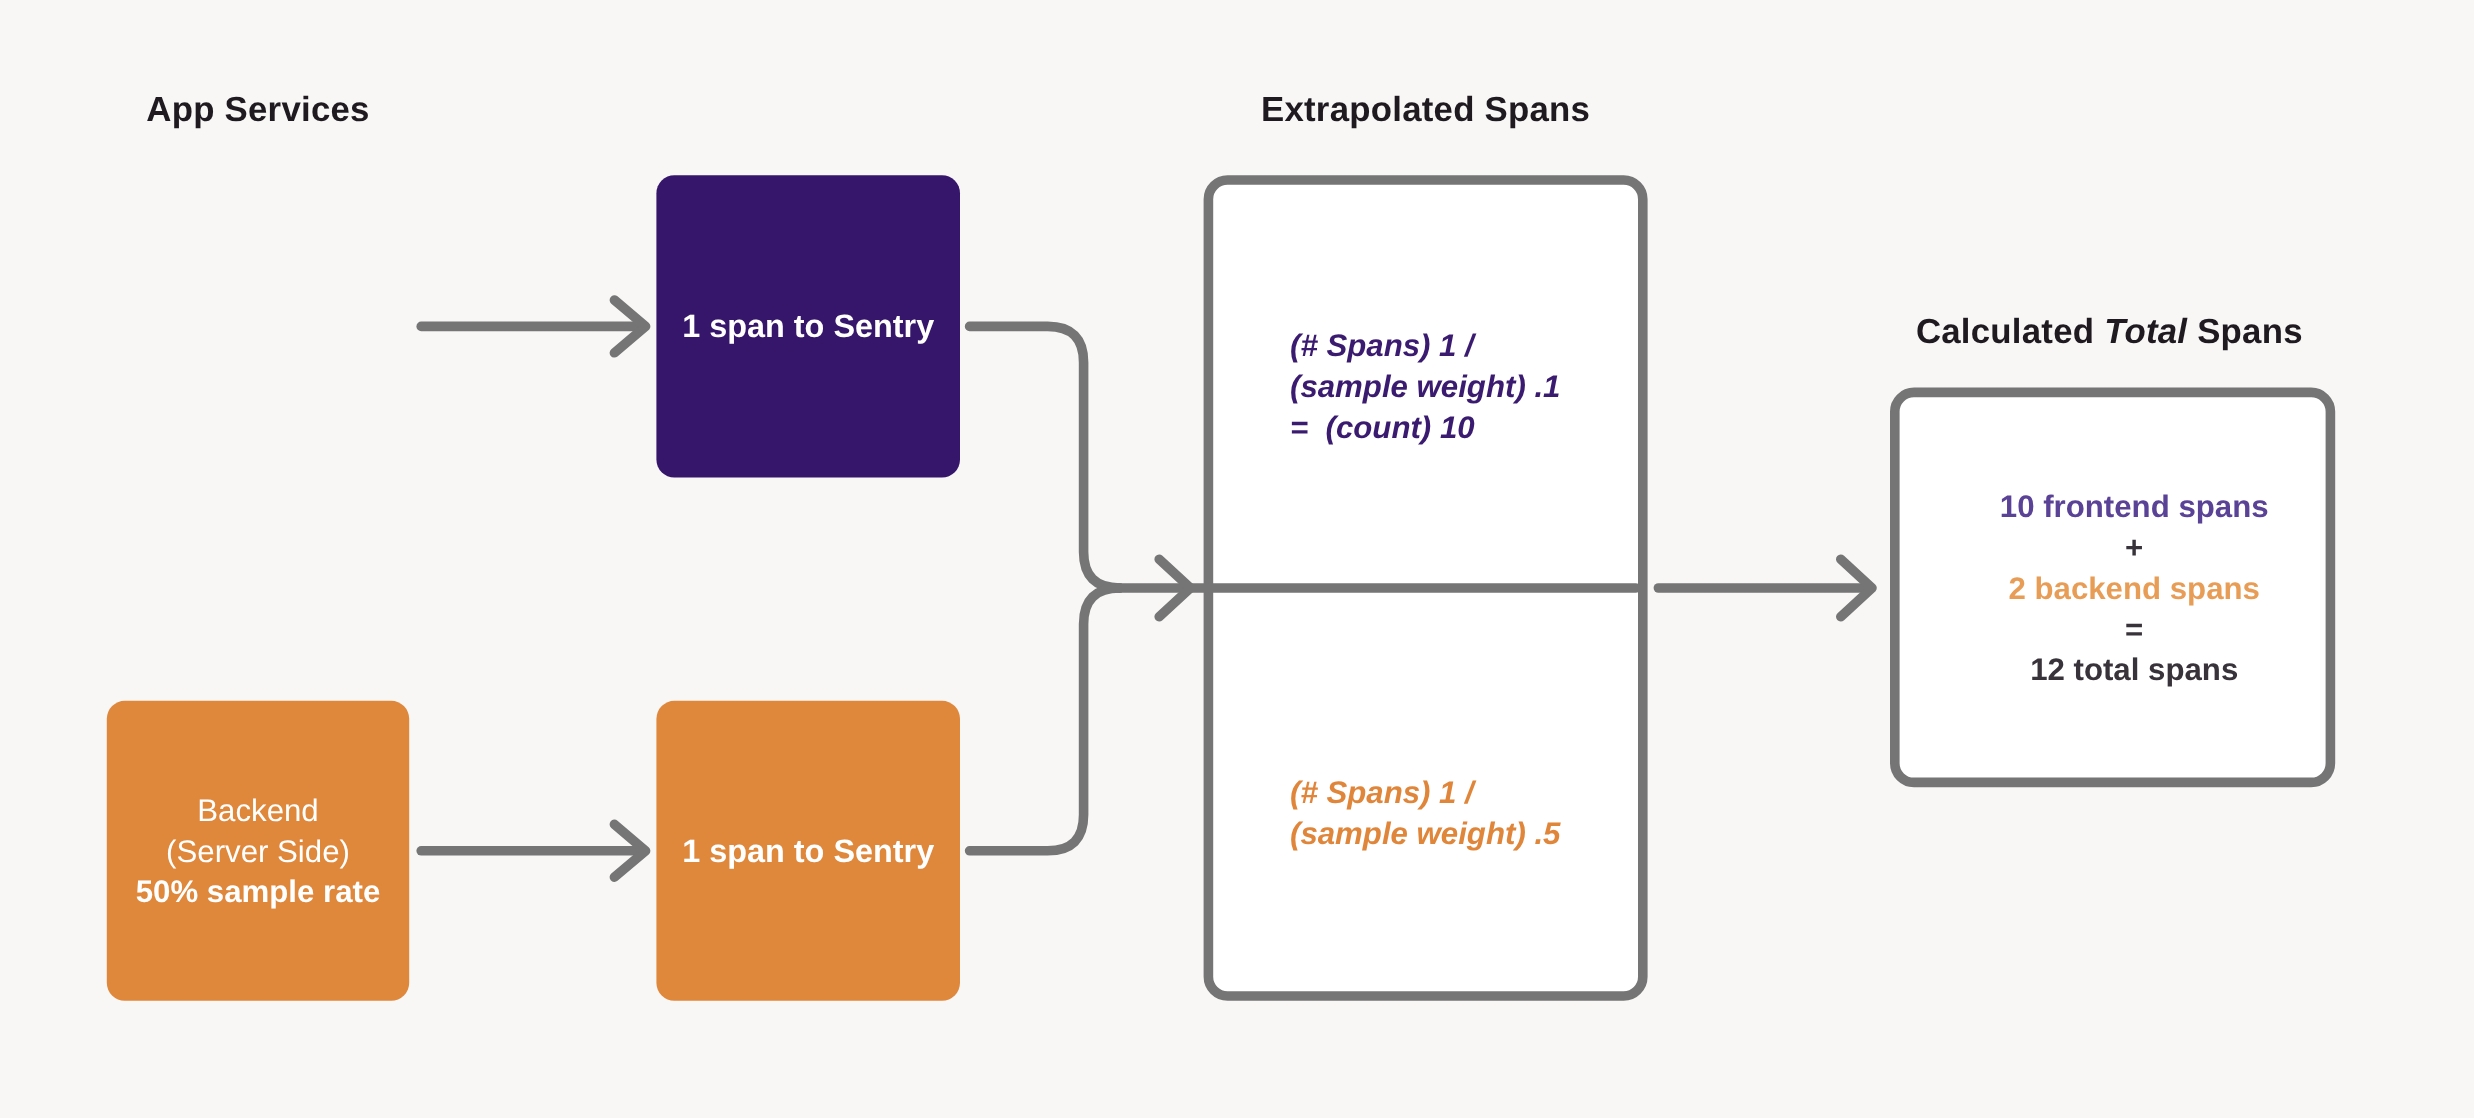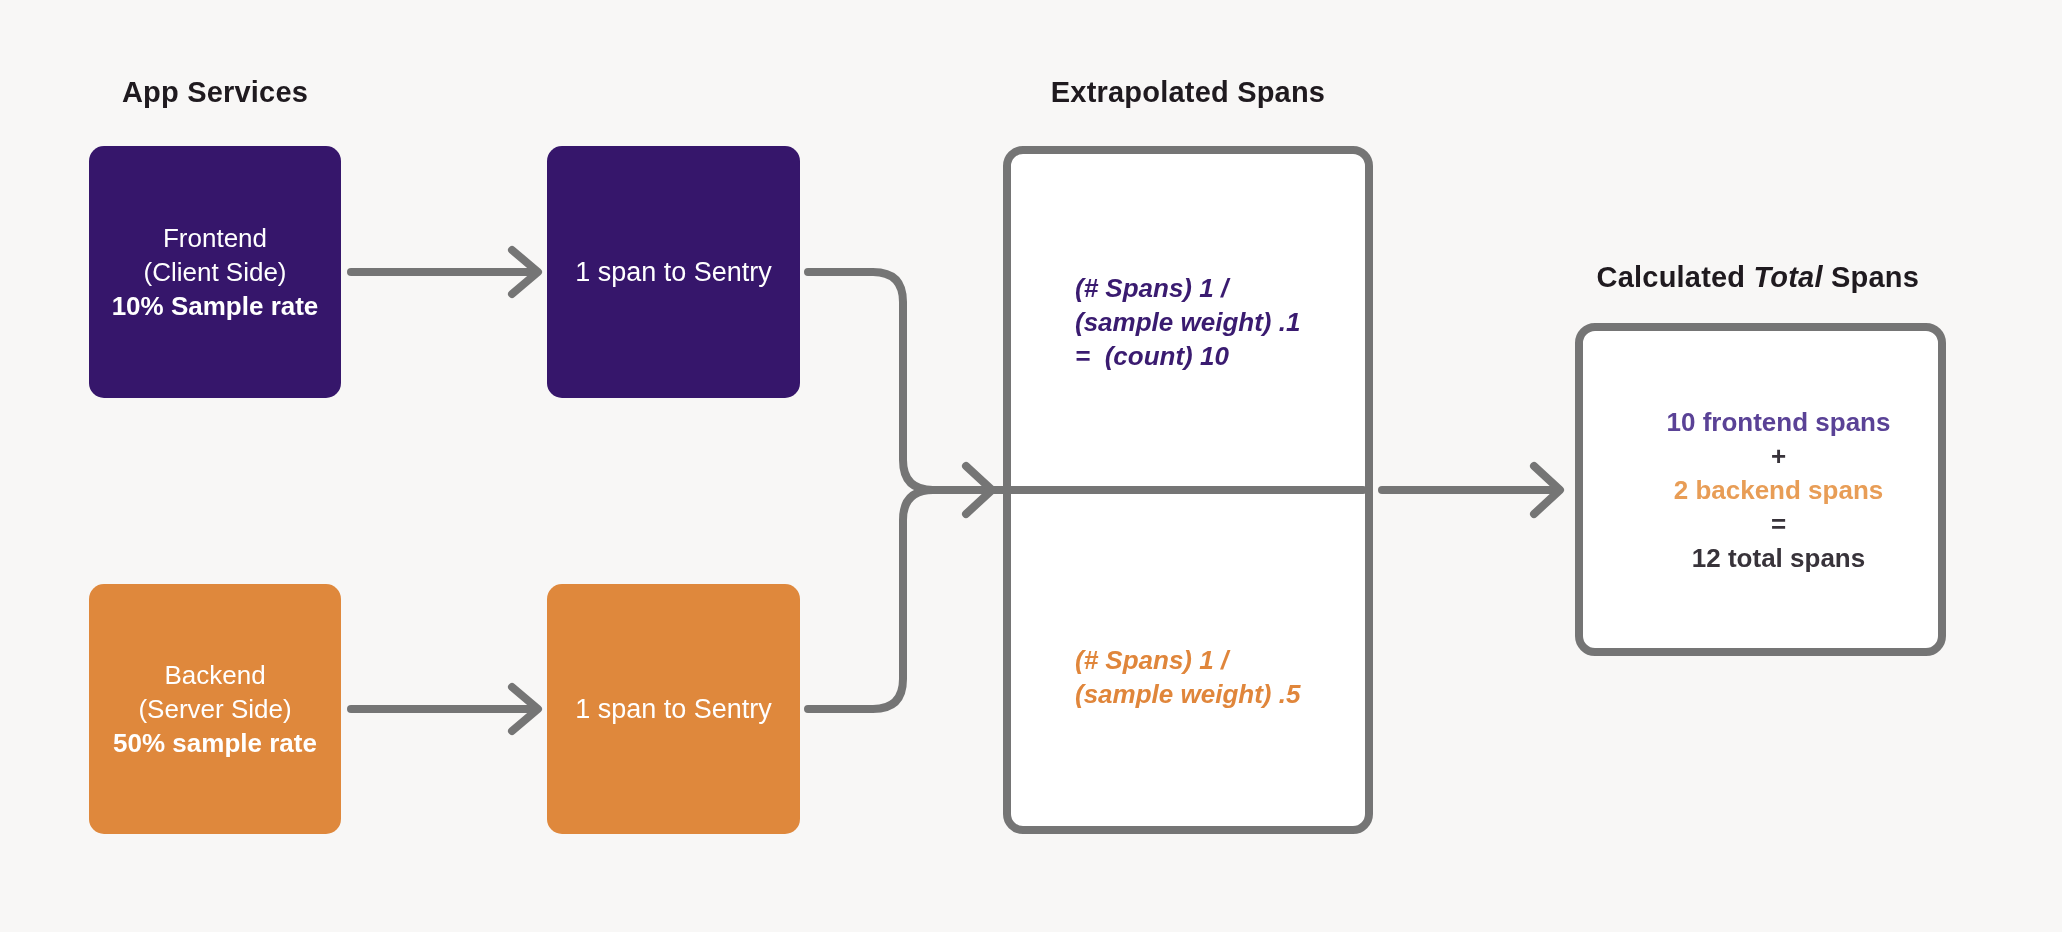--- a/index.html
+++ b/index.html
@@ -66,21 +66,21 @@
     color: #ffffff;
     font-size: 26px;
     line-height: 34px;
     z-index: 2;
   }
   .box-frontend { left: 89px; top: 146px; height: 252px; background: var(--purple); }
   .box-backend { left: 89px; top: 584px; height: 250px; background: var(--orange); align-items: center; }
   .box-sampled-frontend { left: 547px; top: 146px; width: 253px; height: 252px; background: var(--purple); }
   .box-sampled-backend { left: 547px; top: 584px; width: 253px; height: 250px; background: var(--orange); }
   .svc-rate { font-weight: 700; }
-  .sampled-label { font-weight: 400; font-size: 27px; }
+  .sampled-label { font-weight: 700; font-size: 27px; }
 
   .extrapolated-box {
     position: absolute;
     left: 1003px; top: 146px;
     width: 370px; height: 688px;
     background: #ffffff;
     border: 8px solid var(--line-gray);
     border-radius: 20px;
     z-index: 1;
   }
@@ -145,25 +145,20 @@
     <path d="M1382 490 H1556"></path>
     <path d="M1534 466 L1560 490 L1534 514"></path>
   </svg>
 
   <div class="col-header hdr-app">App Services</div>
   <div class="col-header hdr-extrapolated">Extrapolated Spans</div>
   <div class="col-header hdr-calculated">
     <span>Calculated </span><i>Total</i><span> Spans</span>
   </div>
 
-  <div class="svc-box box-frontend">
-    <div class="svc-name">Frontend</div>
-    <div class="svc-side">(Client Side)</div>
-    <div class="svc-rate">10% Sample rate</div>
-  </div>
 
   <div class="svc-box box-backend">
     <div class="svc-name">Backend</div>
     <div class="svc-side">(Server Side)</div>
     <div class="svc-rate">50% sample rate</div>
   </div>
 
   <div class="svc-box box-sampled-frontend">
     <div class="sampled-label">1 span to Sentry</div>
   </div>

